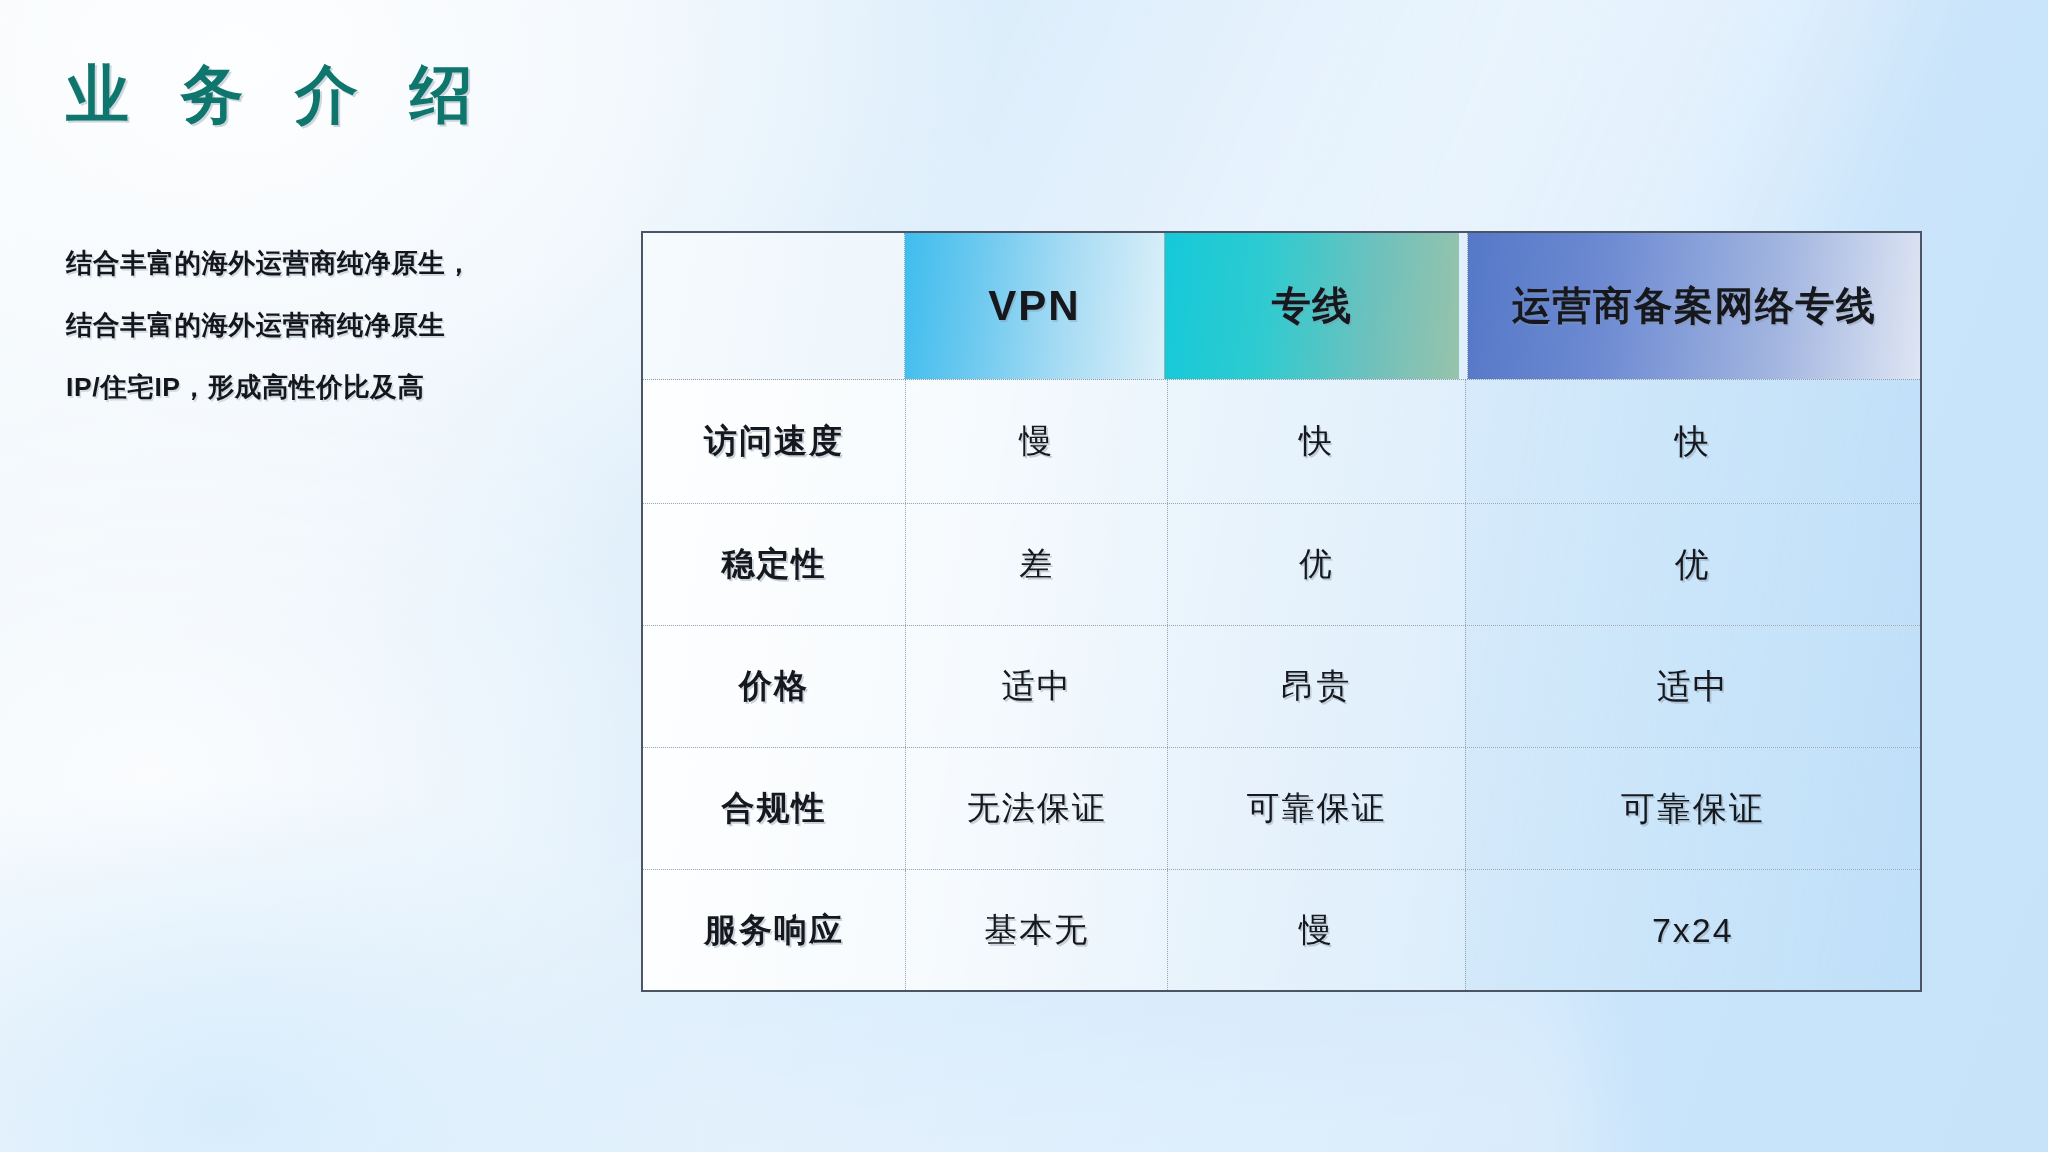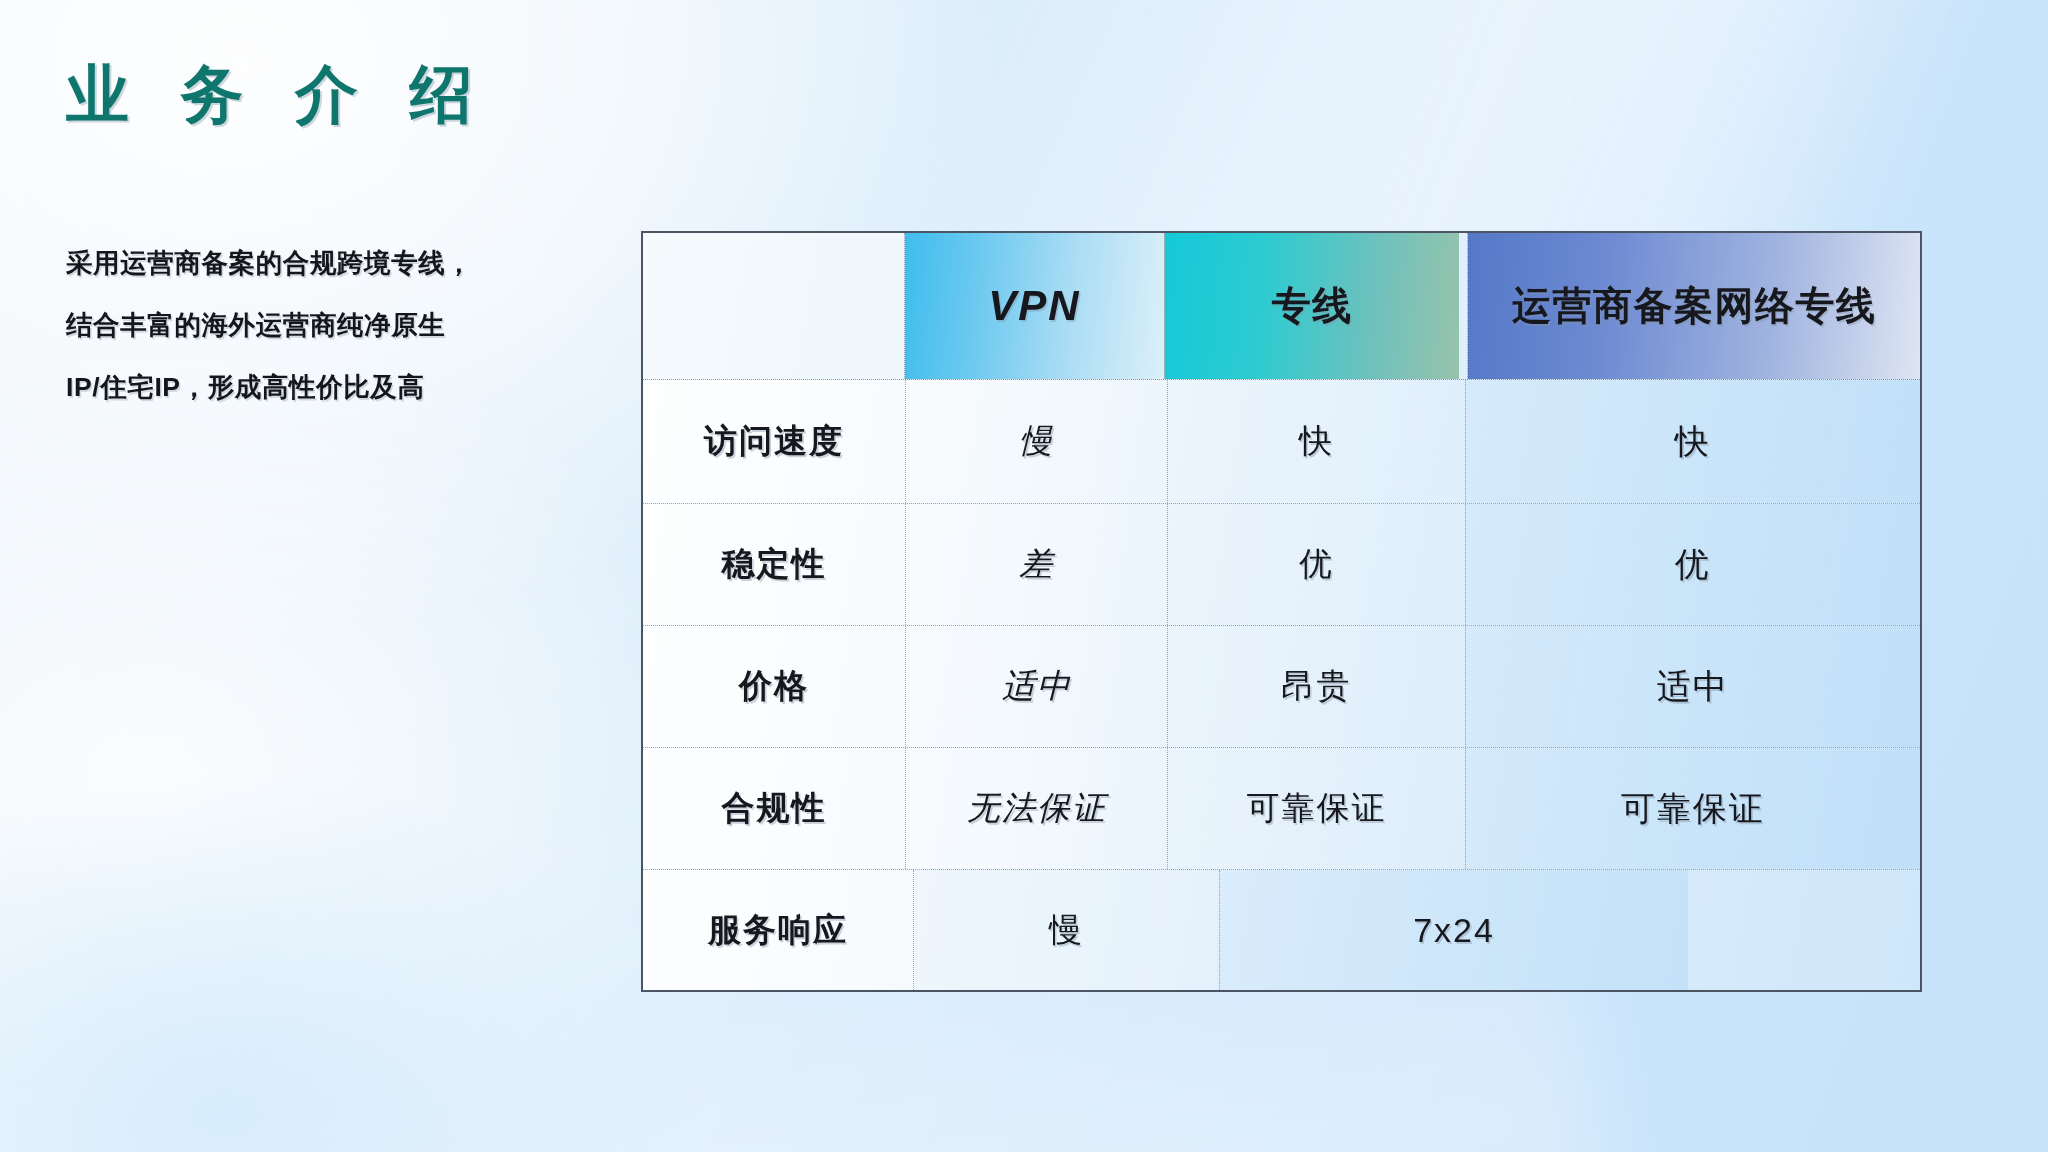--- a/index.html
+++ b/index.html
@@ -123,21 +123,21 @@
 
   .t-cell{
     display:flex; align-items:center; justify-content:center;
     color:#16181d;
     text-shadow:1.6px 1.6px 0 rgba(130,148,168,.40);
     position:relative;
   }
   .t-cell + .t-cell{ border-left:1.5px dotted #9aa6b4; }
 
   .c0{ width:270px; }
-  .c1{ width:270px;font-style:italic; }
+  .c1{ width:270px; }
   .c2{ width:306px; }
   .c3{ width:469px; }
 
   
   .head .c0{ background:transparent; }
   .head .c1{ background:linear-gradient(95deg,#3fbdee 0%,#6cc9ef 28%,#a8dcf4 62%,#dcf0f9 100%); }
   .head .c2{ background:linear-gradient(95deg,#15c9d9 0%,#2ecbd0 34%,#6ec1bd 70%,#97c3ab 100%); }
   .head .c3{ background:linear-gradient(95deg,#5578c7 0%,#6d8ad2 30%,#a2b5e0 68%,#dee5f3 100%);margin-left:8px; }
 
   .head .t-cell{
@@ -166,21 +166,21 @@
 <div id="bg-glow-tl"></div>
 <div id="bg-glow-ml"></div>
 <div id="bg-streak-a"></div>
 <div id="bg-streak-b"></div>
 <div id="bg-sweep-bottom"></div>
 <div id="bg-corner-bl"></div>
 
 <div id="title">业 务 介 绍</div>
 
 <div id="paragraph">
-  <div class="para-line">采用运营商备案的合规跨境专线，</div>
+  <div class="para-line">结合丰富的海外运营商纯净原生，</div>
   <div class="para-line">结合丰富的海外运营商纯净原生</div>
   <div class="para-line">IP/住宅IP，形成高性价比及高</div>
 </div>
 
 <div id="compare-table">
 
   <div class="t-row head">
     <div class="t-cell c0"></div>
     <div class="t-cell c1">VPN</div>
     <div class="t-cell c2">专线</div>
@@ -210,17 +210,18 @@
 
   <div class="t-row body" style="--rh:122px">
     <div class="t-cell c0">合规性</div>
     <div class="t-cell c1">无法保证</div>
     <div class="t-cell c2">可靠保证</div>
     <div class="t-cell c3">可靠保证</div>
   </div>
 
   <div class="t-row body" style="--rh:121px">
     <div class="t-cell c0">服务响应</div>
+    <div class="t-cell c1">基本无</div>
     <div class="t-cell c2">慢</div>
     <div class="t-cell c3">7x24</div>
   </div>
 
 </div>
 
 </body></html>

